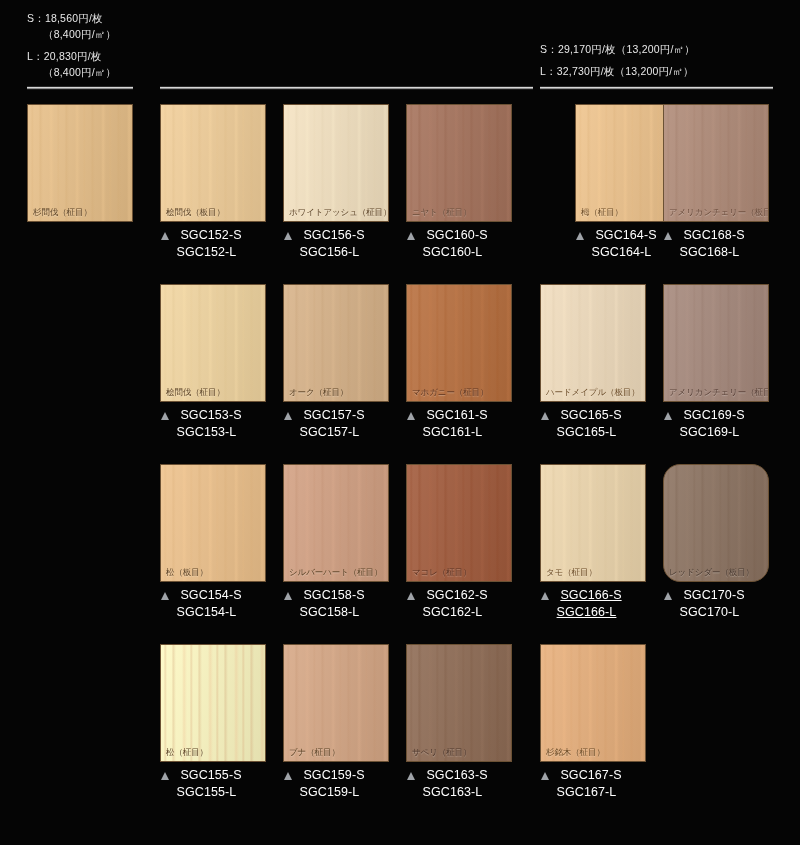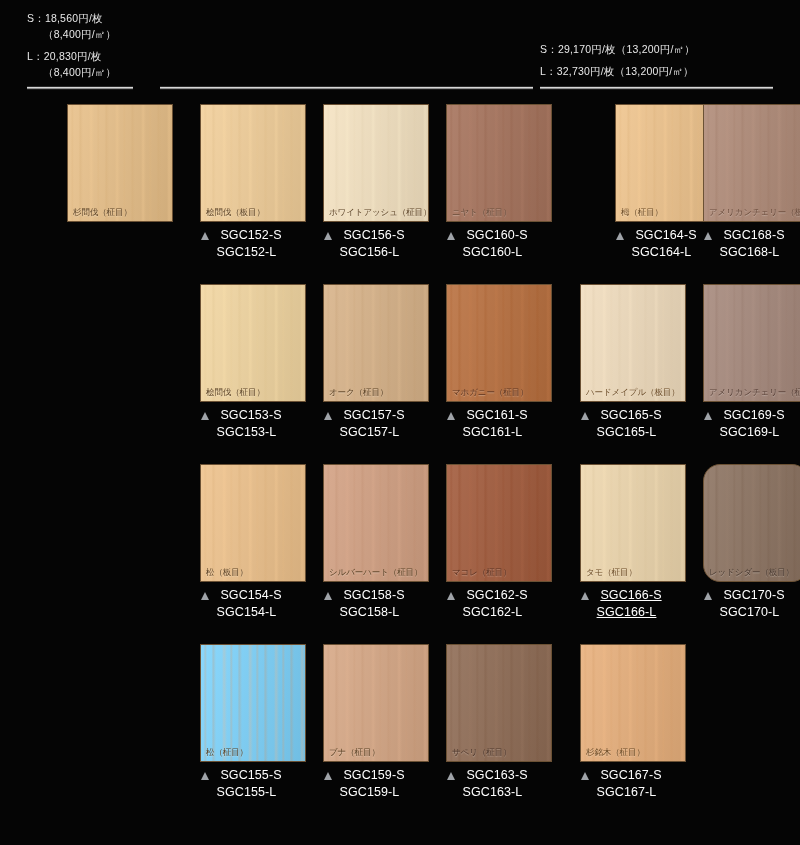--- a/index.html
+++ b/index.html
@@ -48,21 +48,20 @@
   .grid {
     position: absolute;
     left: 0;
     top: 0;
     width: 800px;
     height: 845px;
   }
   .cell {
     position: absolute;
     width: 93px;
-    margin-left: 40px;
   }
   .swatch {
     position: relative;
     width: 106px;
     height: 118px;
     border: 1px solid #6b5134;
     box-sizing: border-box;
     overflow: hidden;
   }
   .swatch .grain {
@@ -277,21 +276,21 @@
         <div class="swatch" style="background: rgb(140, 115, 97); border-radius: 17px;">
           <div class="grain" style="background: repeating-linear-gradient(90deg, rgba(0, 0, 0, 0) 0px, rgba(0, 0, 0, 0) 3px, rgba(129, 104, 86, 0.35) 4px, rgba(0, 0, 0, 0) 6px, rgba(0, 0, 0, 0) 11px, rgba(118, 93, 75, 0.3) 12px, rgba(0, 0, 0, 0) 15px, rgba(0, 0, 0, 0) 21px, rgba(154, 129, 111, 0.3) 23px, rgba(0, 0, 0, 0) 26px), linear-gradient(100deg, rgba(255, 255, 255, 0.1), rgba(0, 0, 0, 0.1));"></div>
           <div class="swatch-name" style="color: rgb(74, 58, 48);">レッドシダー（板目）</div>
         </div>
         <div class="codes">
           <span class="code-s"><span class="tri"></span>SGC170-S</span>
           <span class="code-l">SGC170-L</span>
         </div>
       </div>
       <div class="cell" style="left: 160px; top: 644px;">
-        <div class="swatch" style="background: #7dd3fc;">
+        <div class="swatch" style="background: #fef9c3;">
           <div class="grain" style="background: repeating-linear-gradient(90deg, rgba(0, 0, 0, 0) 0px, rgba(0, 0, 0, 0) 3px, rgba(213, 160, 116, 0.35) 4px, rgba(0, 0, 0, 0) 6px, rgba(0, 0, 0, 0) 11px, rgba(202, 149, 105, 0.3) 12px, rgba(0, 0, 0, 0) 15px, rgba(0, 0, 0, 0) 21px, rgba(238, 185, 141, 0.3) 23px, rgba(0, 0, 0, 0) 26px), linear-gradient(100deg, rgba(255, 255, 255, 0.1), rgba(0, 0, 0, 0.1));"></div>
           <div class="swatch-name" style="color: rgb(92, 67, 38);">松（柾目）</div>
         </div>
         <div class="codes">
           <span class="code-s"><span class="tri"></span>SGC155-S</span>
           <span class="code-l">SGC155-L</span>
         </div>
       </div>
       <div class="cell" style="left: 283px; top: 644px;">
         <div class="swatch" style="background: rgb(215, 168, 134);">

